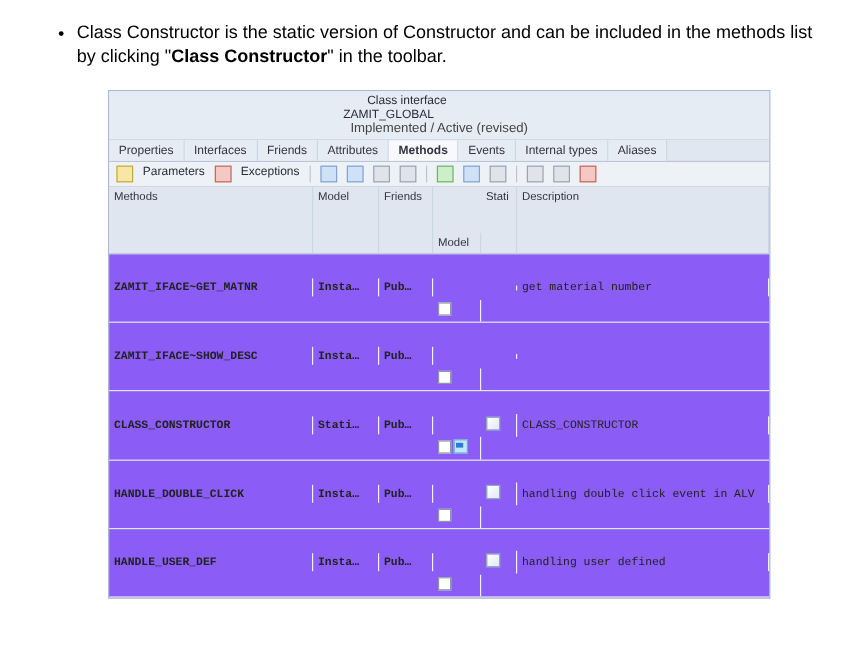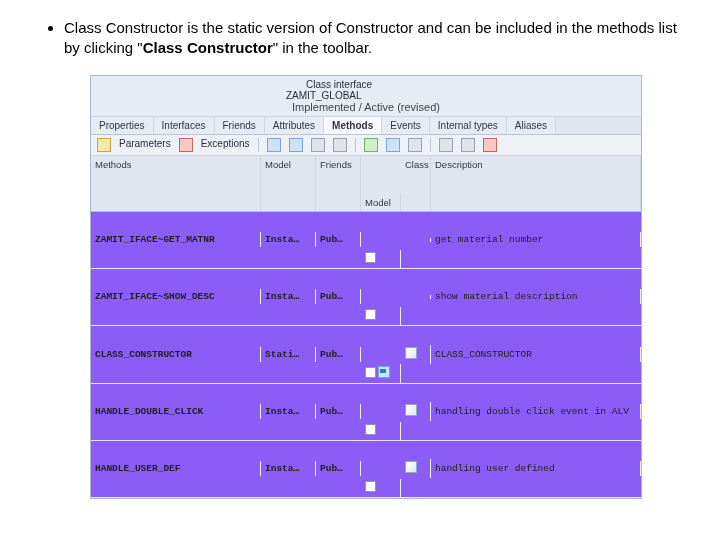--- a/index.html
+++ b/index.html
@@ -148,40 +148,39 @@
     <span class="sub-ico gray"></span>
     <span class="sub-ico gray"></span>
     <span class="sub-ico red"></span>
   </div>
 
   <div class="cols">
     <div class="c-method">Methods</div>
     <div class="c-level">Model</div>
     <div class="c-visi">Friends</div>
     <div class="c-model">Model</div>
-    <div class="c-meth">Class</div>
+    <div class="c-meth">Stati</div>
     <div class="c-desc">Description</div>
   </div>
 
   <div class="body">
     <div class="row">
       <div class="c-method bold">ZAMIT_IFACE~GET_MATNR</div>
       <div class="c-level bold">Insta…</div>
       <div class="c-visi bold">Pub…</div>
       <div class="c-model"><span class="cb"></span></div>
       <div class="c-meth"></div>
       <div class="c-desc">get material number</div>
     </div>
     <div class="row">
       <div class="c-method bold">ZAMIT_IFACE~SHOW_DESC</div>
       <div class="c-level bold">Insta…</div>
       <div class="c-visi bold">Pub…</div>
       <div class="c-model"><span class="cb"></span></div>
       <div class="c-meth"></div>
-      <div class="c-desc">show material description</div>
     </div>
     <div class="row">
       <div class="c-method bold">CLASS_CONSTRUCTOR</div>
       <div class="c-level bold">Stati…</div>
       <div class="c-visi bold">Pub…</div>
       <div class="c-model"><span class="cb"></span><span class="mi flag" style="margin-left:2px;"></span></div>
       <div class="c-meth"><span class="mi doc"></span></div>
       <div class="c-desc">CLASS_CONSTRUCTOR</div>
     </div>
     <div class="row">

